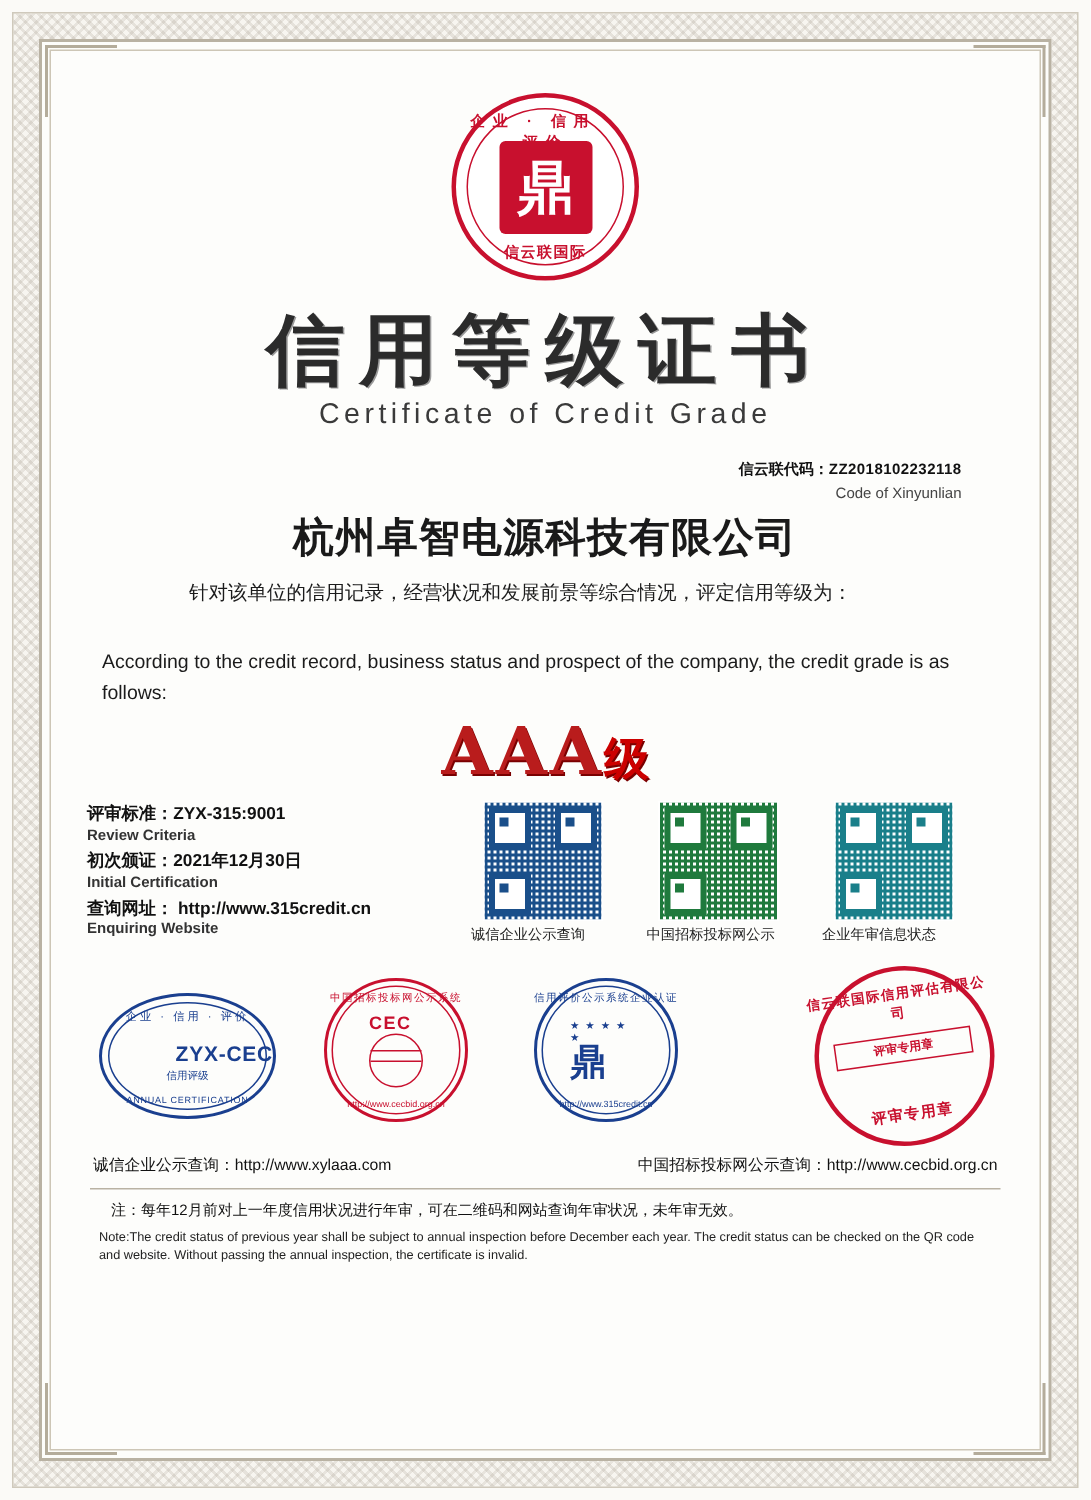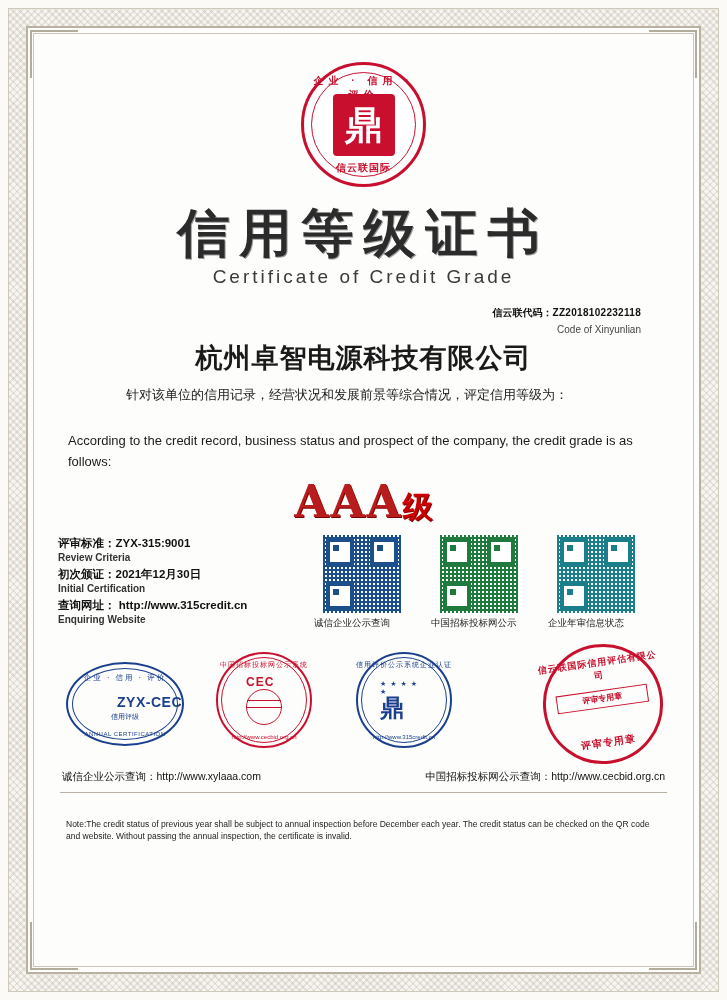--- a/index.html
+++ b/index.html
@@ -352,16 +352,17 @@
       </div>
 
     </div>
 
     <div class="bot-links">
       <span>诚信企业公示查询：http://www.xylaaa.com</span>
       <span>中国招标投标网公示查询：http://www.cecbid.org.cn</span>
     </div>
 
     <div class="divider"></div>
+    <div class="note-cn">注：每年12月前对上一年度信用状况进行年审，可在二维码和网站查询年审状况，未年审无效。</div>
     <div class="note-en">Note:The credit status of previous year shall be subject to annual inspection before December each year. The credit status can be checked on the QR code and website. Without passing the annual inspection, the certificate is invalid.</div>
 
   </div>
 </div>
 
 </body></html>

